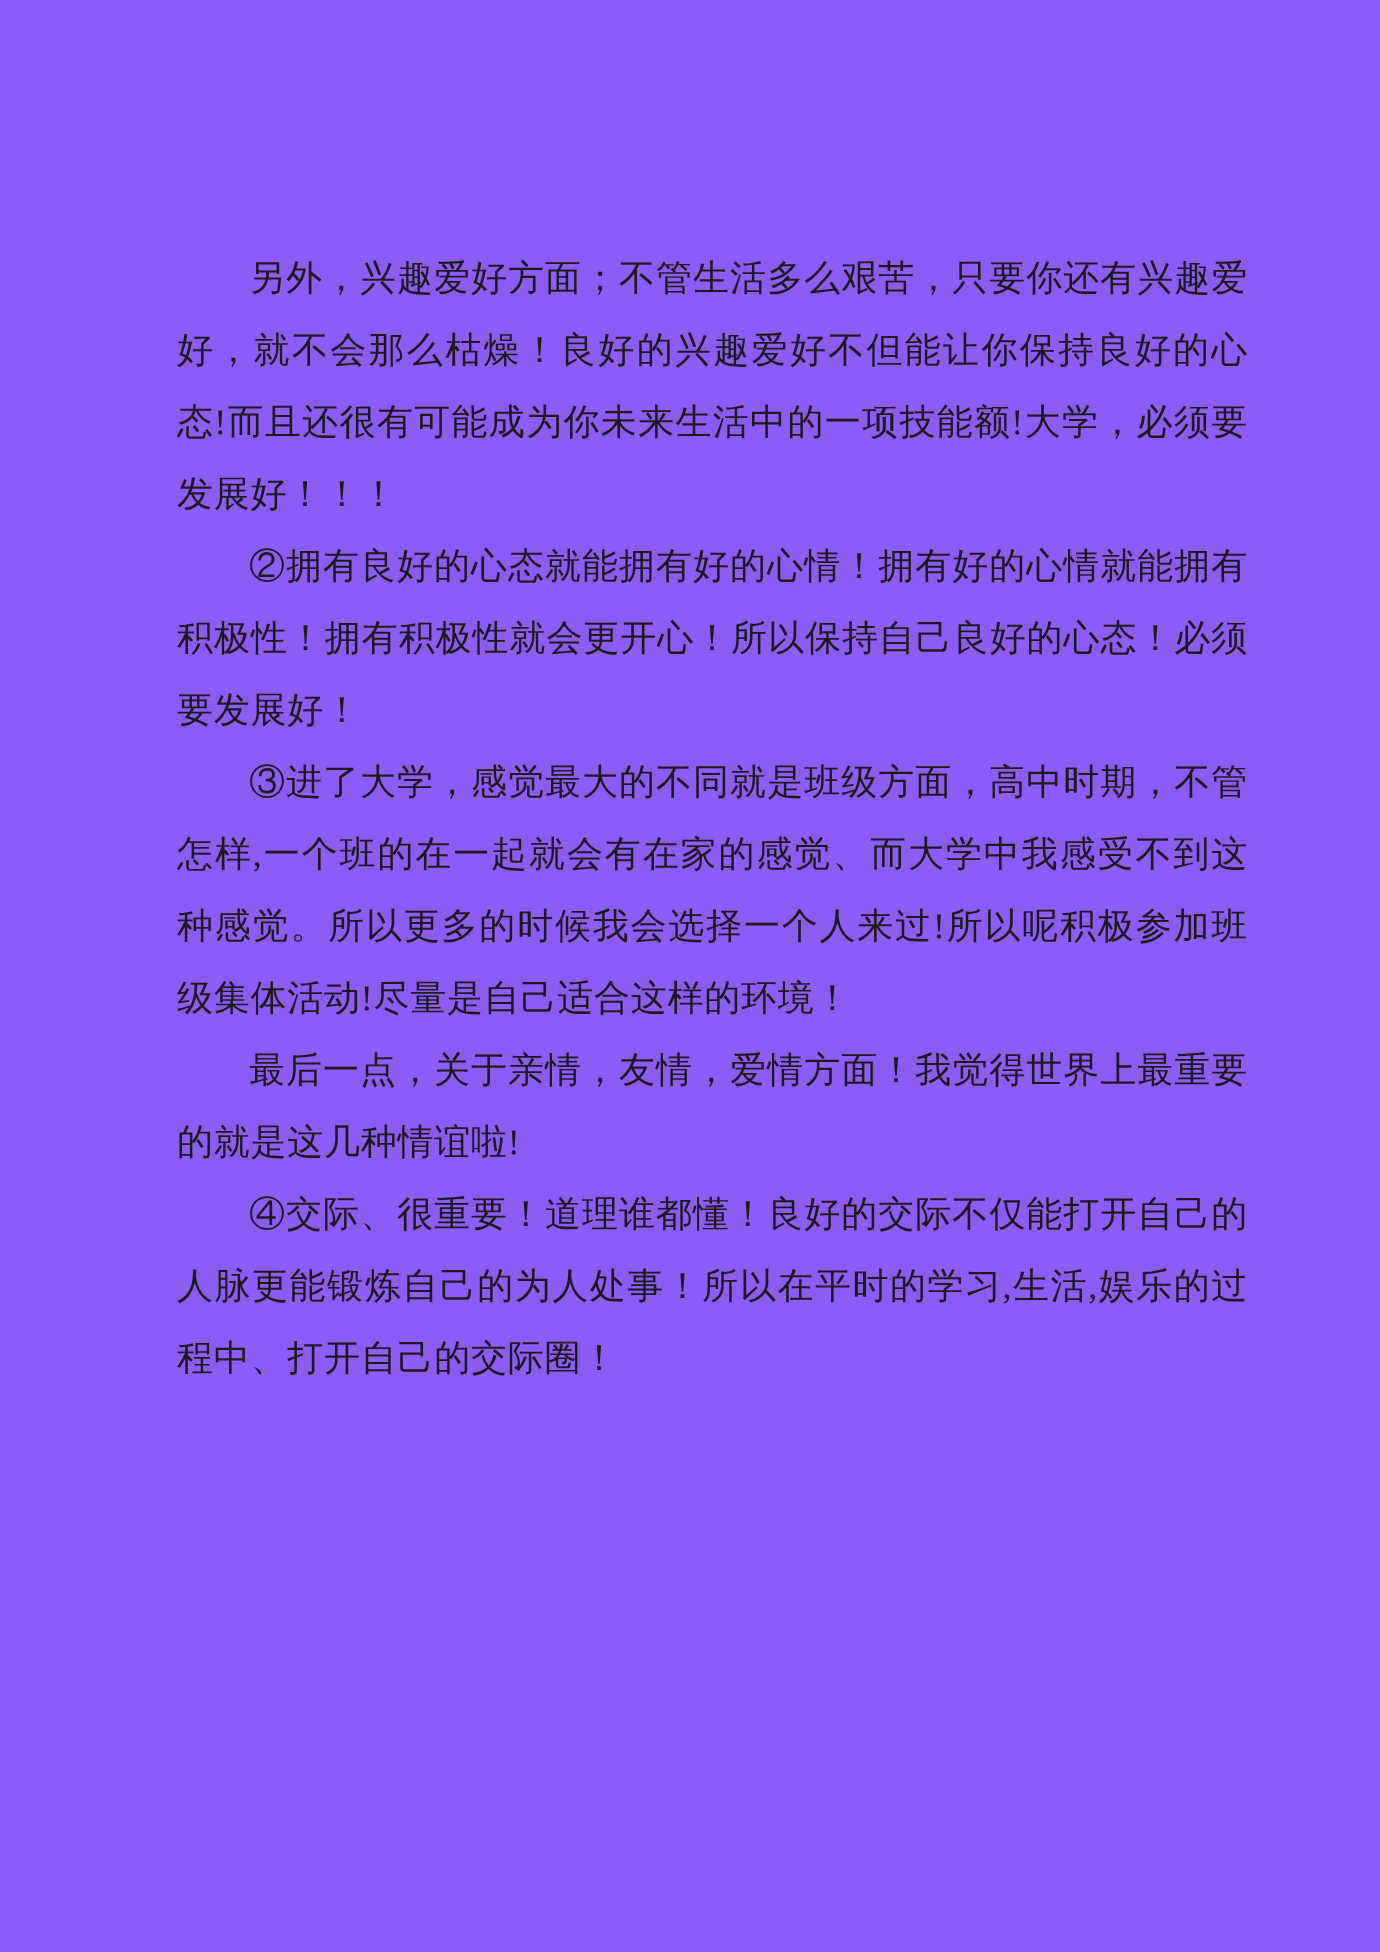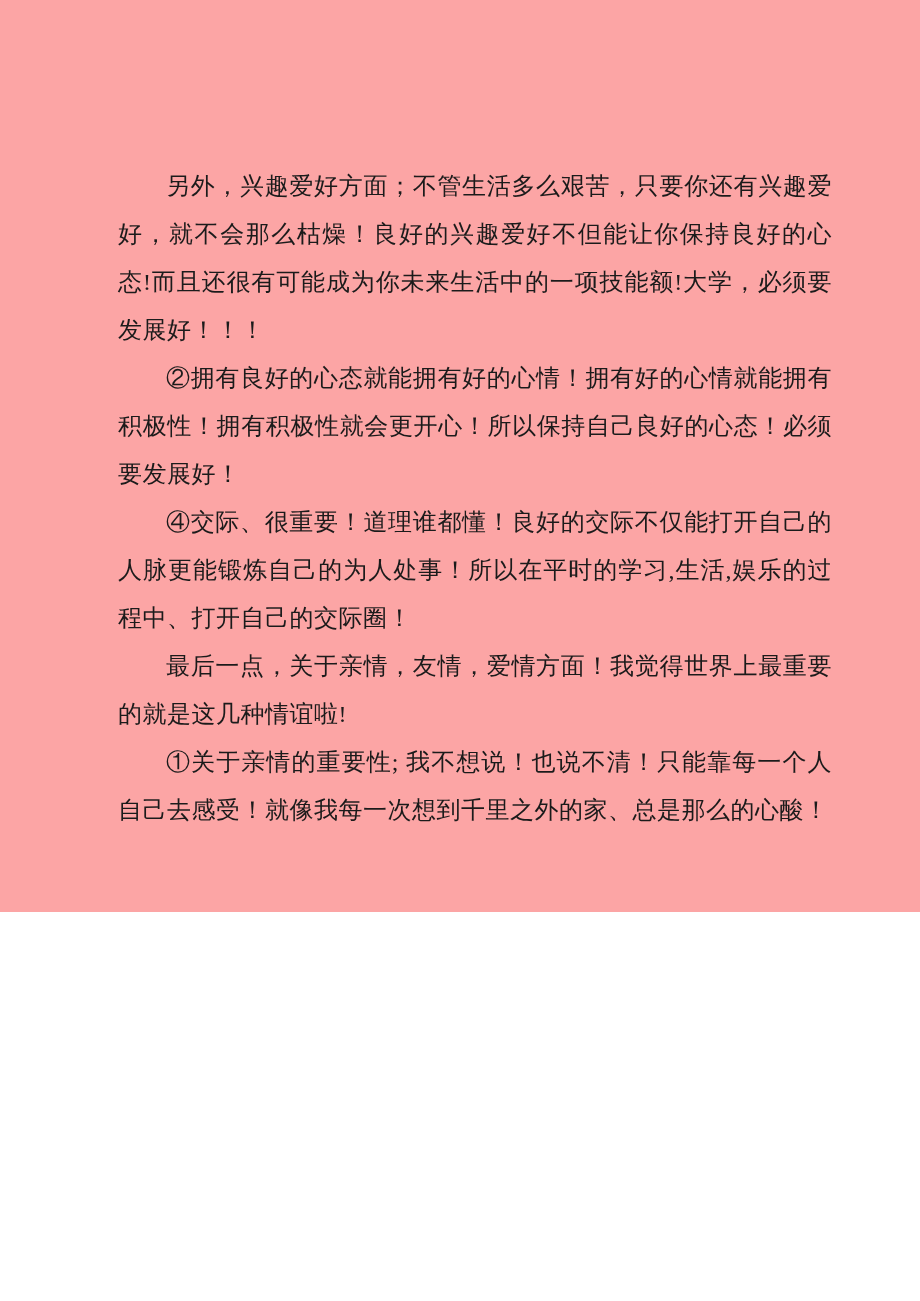--- a/index.html
+++ b/index.html
@@ -9,22 +9,22 @@
   }
   body {
     width: 920px;
     height: 1301px;
     overflow: hidden;
     font-family: "Liberation Serif", "DejaVu Serif", serif;
   }
   .doc-page {
     box-sizing: border-box;
     width: 920px;
-    height: 912px;
-    background: #fca5a5;
+    height: 1301px;
+    background: #8b5cf6;
     padding: 162px 88px 0 118px;
   }
   .doc-body p {
     margin: 0;
     padding: 0;
     font-size: 24px;
     line-height: 48px;
     letter-spacing: 0.5px;
     color: #1b1b1b;
     text-align: justify;
@@ -33,17 +33,17 @@
     -webkit-font-smoothing: antialiased;
   }
 </style>
 </head>
 <body>
 
 <main class="doc-page">
   <div class="doc-body">
     <p>另外，兴趣爱好方面；不管生活多么艰苦，只要你还有兴趣爱好，就不会那么枯燥！良好的兴趣爱好不但能让你保持良好的心态!而且还很有可能成为你未来生活中的一项技能额!大学，必须要发展好！！！</p>
     <p>②拥有良好的心态就能拥有好的心情！拥有好的心情就能拥有积极性！拥有积极性就会更开心！所以保持自己良好的心态！必须要发展好！</p>
+    <p>③进了大学，感觉最大的不同就是班级方面，高中时期，不管怎样,一个班的在一起就会有在家的感觉、而大学中我感受不到这种感觉。所以更多的时候我会选择一个人来过!所以呢积极参加班级集体活动!尽量是自己适合这样的环境！</p>
+    <p>最后一点，关于亲情，友情，爱情方面！我觉得世界上最重要的就是这几种情谊啦!</p>
     <p>④交际、很重要！道理谁都懂！良好的交际不仅能打开自己的人脉更能锻炼自己的为人处事！所以在平时的学习,生活,娱乐的过程中、打开自己的交际圈！</p>
-    <p>最后一点，关于亲情，友情，爱情方面！我觉得世界上最重要的就是这几种情谊啦!</p>
-    <p>①关于亲情的重要性; 我不想说！也说不清！只能靠每一个人自己去感受！就像我每一次想到千里之外的家、总是那么的心酸！</p>
   </div>
 </main>
 
 </body></html>

